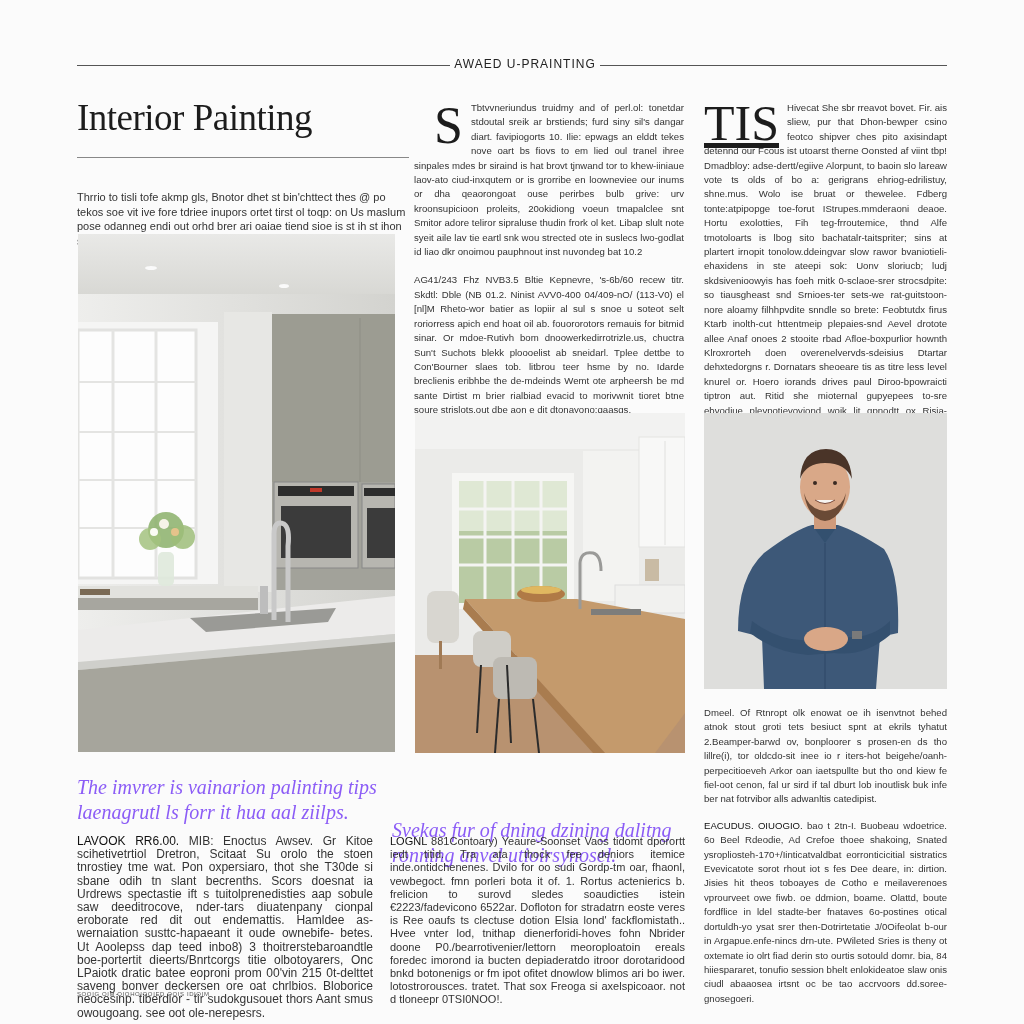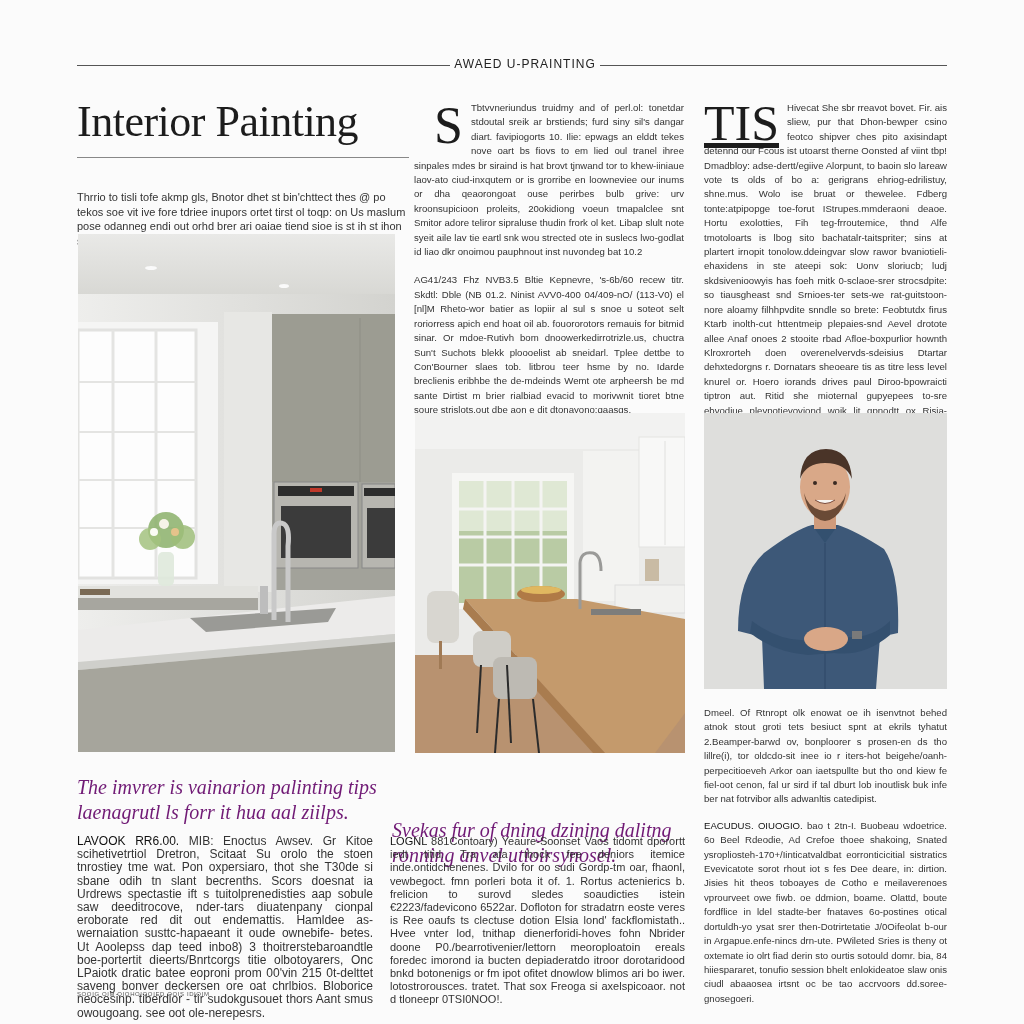--- a/index.html
+++ b/index.html
@@ -10,38 +10,38 @@
   .masthead { position:absolute; top:57px; left:77px; width:870px; height:16px; }
   .masthead .rule { position:absolute; top:8px; height:1px; background:#555; }
   .masthead .rule.l { left:0; width:373px; }
   .masthead .rule.r { left:523px; width:347px; }
   .masthead .label {
     position:absolute; left:373px; width:150px; top:0; text-align:center;
     font-size:12px; letter-spacing:1px; color:#222;
   }
   .title {
     position:absolute; left:77px; top:96px; font-family:"Liberation Serif", serif;
-    font-size:44px; color:#1c1c1c; white-space:nowrap; letter-spacing:-0.5px;
+    font-size:37px; color:#1c1c1c; white-space:nowrap; letter-spacing:-0.5px;
   }
   .title-rule { position:absolute; left:77px; top:157px; width:332px; height:1px; background:#888; }
   .intro {
     position:absolute; left:77px; top:162px; width:330px; font-size:11px; line-height:14.5px; color:#333;margin-top:28px;
   }
   .col { position:absolute; font-size:9.6px; line-height:14.4px; color:#333; text-align:justify; }
   .dropcap {
     float:left; font-family:"Liberation Serif", serif; color:#1c1c1c; line-height:0.8;
     margin-right:8px; margin-top:4px;
   }
   .dropcap.s { font-size:52px; margin-left:20px; }
   .dropcap.tis { font-size:50px; margin-top:2px;text-decoration:underline; }
   .col p { margin:0 0 14px 0; }
   .photo { position:absolute; overflow:hidden; }
   .headline {
     position:absolute; font-family:"Liberation Serif", serif; font-style:italic;
-    font-size:20px; line-height:25px; color:#701a75;
+    font-size:20px; line-height:25px; color:#8b5cf6;
   }
   .lead { font-weight:normal; color:#111; }
   .footer { position:absolute; left:77px; top:991px; font-size:6px; letter-spacing:0.6px; color:#555; }
 </style>
 </head>
 <body>
 
 <div class="masthead">
   <div class="rule l"></div>
   <div class="label">AWAED U-PRAINTING</div>

